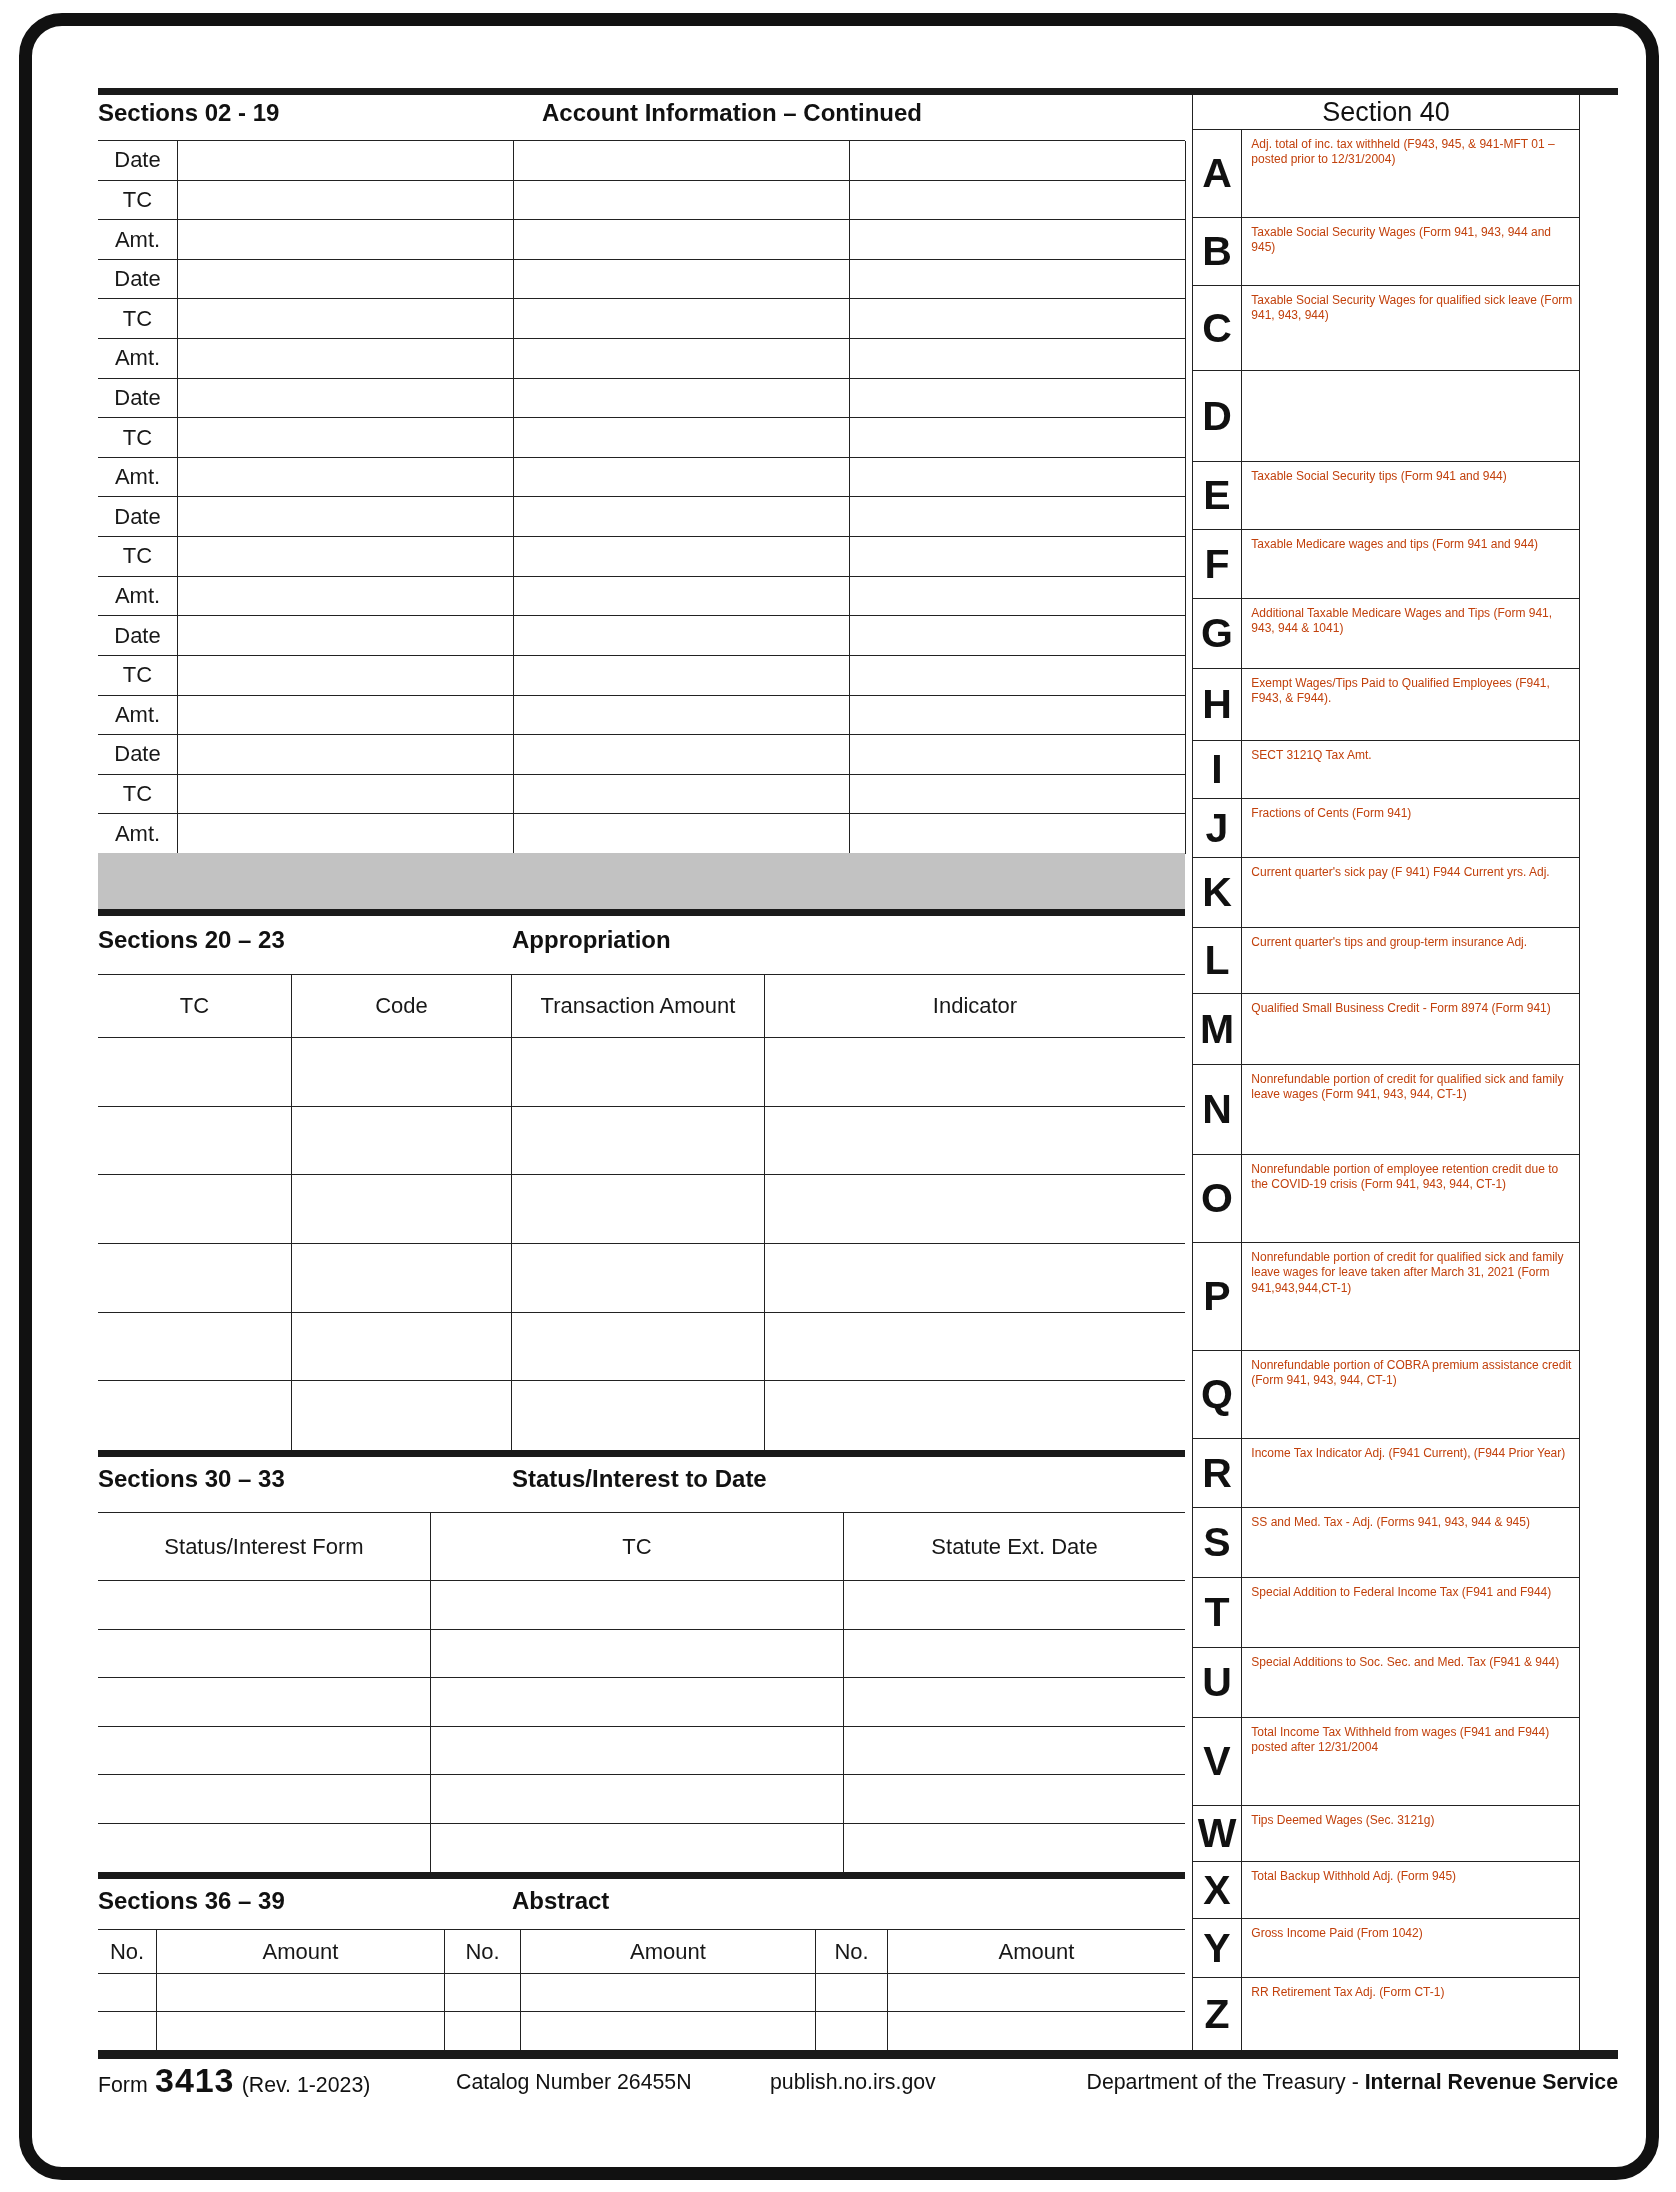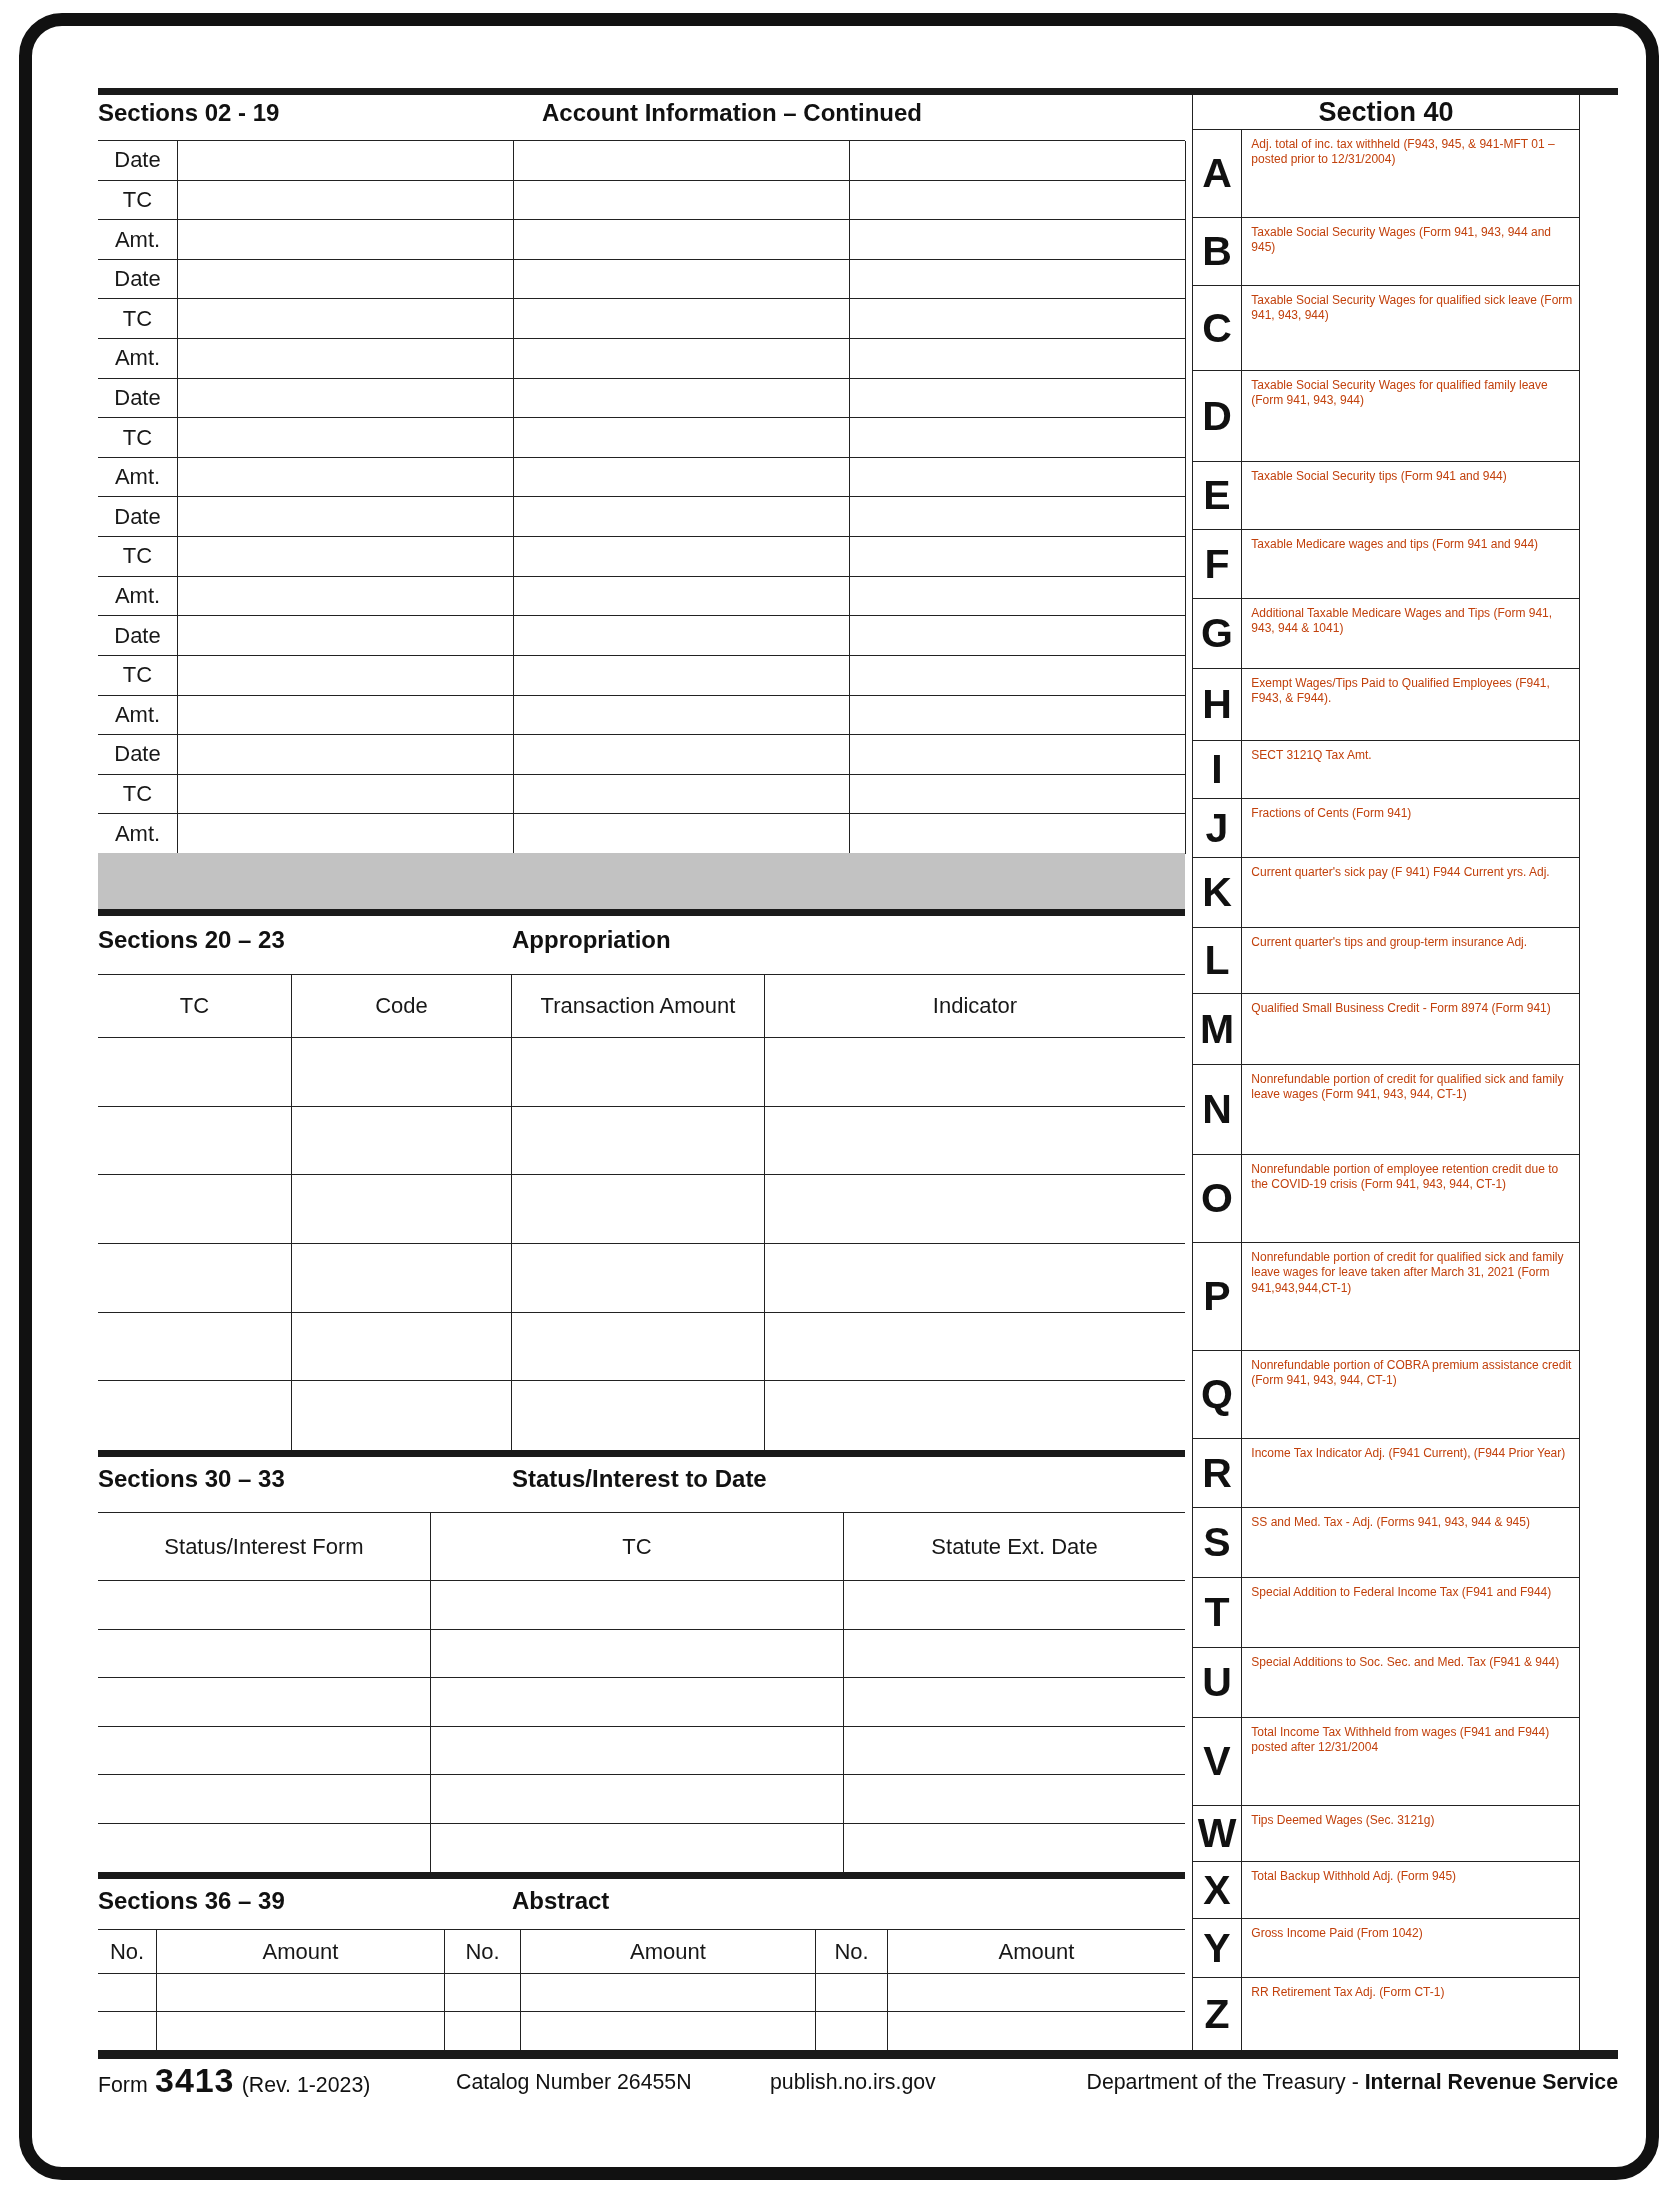--- a/index.html
+++ b/index.html
@@ -26,21 +26,21 @@
   .m-row>div{box-sizing:border-box;}
   .hdr-cell{display:flex;align-items:center;justify-content:center;font-size:22px;color:#181818;}
   .t2 .m-row{grid-template-columns:194px 220px 253px 420px;}
   .t2 .m-row>div:nth-child(-n+3){border-right:1.9px solid #222;}
   .t3 .m-row{grid-template-columns:333px 413px 341px;}
   .t3 .m-row>div:nth-child(-n+2){border-right:1.9px solid #222;}
   .t4 .m-row{grid-template-columns:59px 288px 76px 295px 72px 297px;}
   .t4 .m-row>div:nth-child(-n+5){border-right:1.9px solid #222;}
   
   .s40{position:absolute;left:1192px;top:95px;width:388px;height:1955px;border-left:1.9px solid #222;border-right:1.9px solid #222;box-sizing:border-box;background:#fff;}
-  .s40-header{height:35px;border-bottom:1.9px solid #222;box-sizing:border-box;display:flex;align-items:center;justify-content:center;font-size:27px;font-weight:bold;}
+  .s40-header{height:35px;border-bottom:1.9px solid #222;box-sizing:border-box;display:flex;align-items:center;justify-content:center;font-size:27px;font-weight:normal;}
   .s40-row{display:flex;box-sizing:border-box;border-bottom:1.9px solid #222;}
   .s40-letter{width:49px;flex:0 0 49px;border-right:1.9px solid #222;box-sizing:border-box;display:flex;align-items:center;justify-content:center;font-size:41px;font-weight:bold;}
   .s40-desc{flex:1;padding:6.5px 5.6px 0 9.3px;font-size:12px;line-height:1.3;color:#c2410c;}
   
   .footer{position:absolute;left:98px;top:2061px;width:1520px;height:46px;}
   .f-left{position:absolute;left:0;top:0;display:flex;align-items:baseline;}
   .f-form{font-size:21.3px;}
   .f-number{font-size:34px;font-weight:bold;margin:0 7.4px 0 7.4px;letter-spacing:0.9px;}
   .f-rev{font-size:21.3px;}
   .f-catalog{position:absolute;left:358px;top:9.3px;font-size:21.3px;}
@@ -314,21 +314,20 @@
         <div class="s40-row" style="height: 68px;">
     <div class="s40-letter">B</div>
     <div class="s40-desc">Taxable Social Security Wages (Form 941, 943, 944 and 945)</div>
   </div>
         <div class="s40-row" style="height: 85px;">
     <div class="s40-letter">C</div>
     <div class="s40-desc">Taxable Social Security Wages for qualified sick leave (Form 941, 943, 944)</div>
   </div>
         <div class="s40-row" style="height: 91px;">
     <div class="s40-letter">D</div>
-    <div class="s40-desc">Taxable Social Security Wages for qualified family leave (Form 941, 943, 944)</div>
   </div>
         <div class="s40-row" style="height: 68px;">
     <div class="s40-letter">E</div>
     <div class="s40-desc">Taxable Social Security tips (Form 941 and 944)</div>
   </div>
         <div class="s40-row" style="height: 69px;">
     <div class="s40-letter">F</div>
     <div class="s40-desc">Taxable Medicare wages and tips (Form 941 and 944)</div>
   </div>
         <div class="s40-row" style="height: 70px;">

